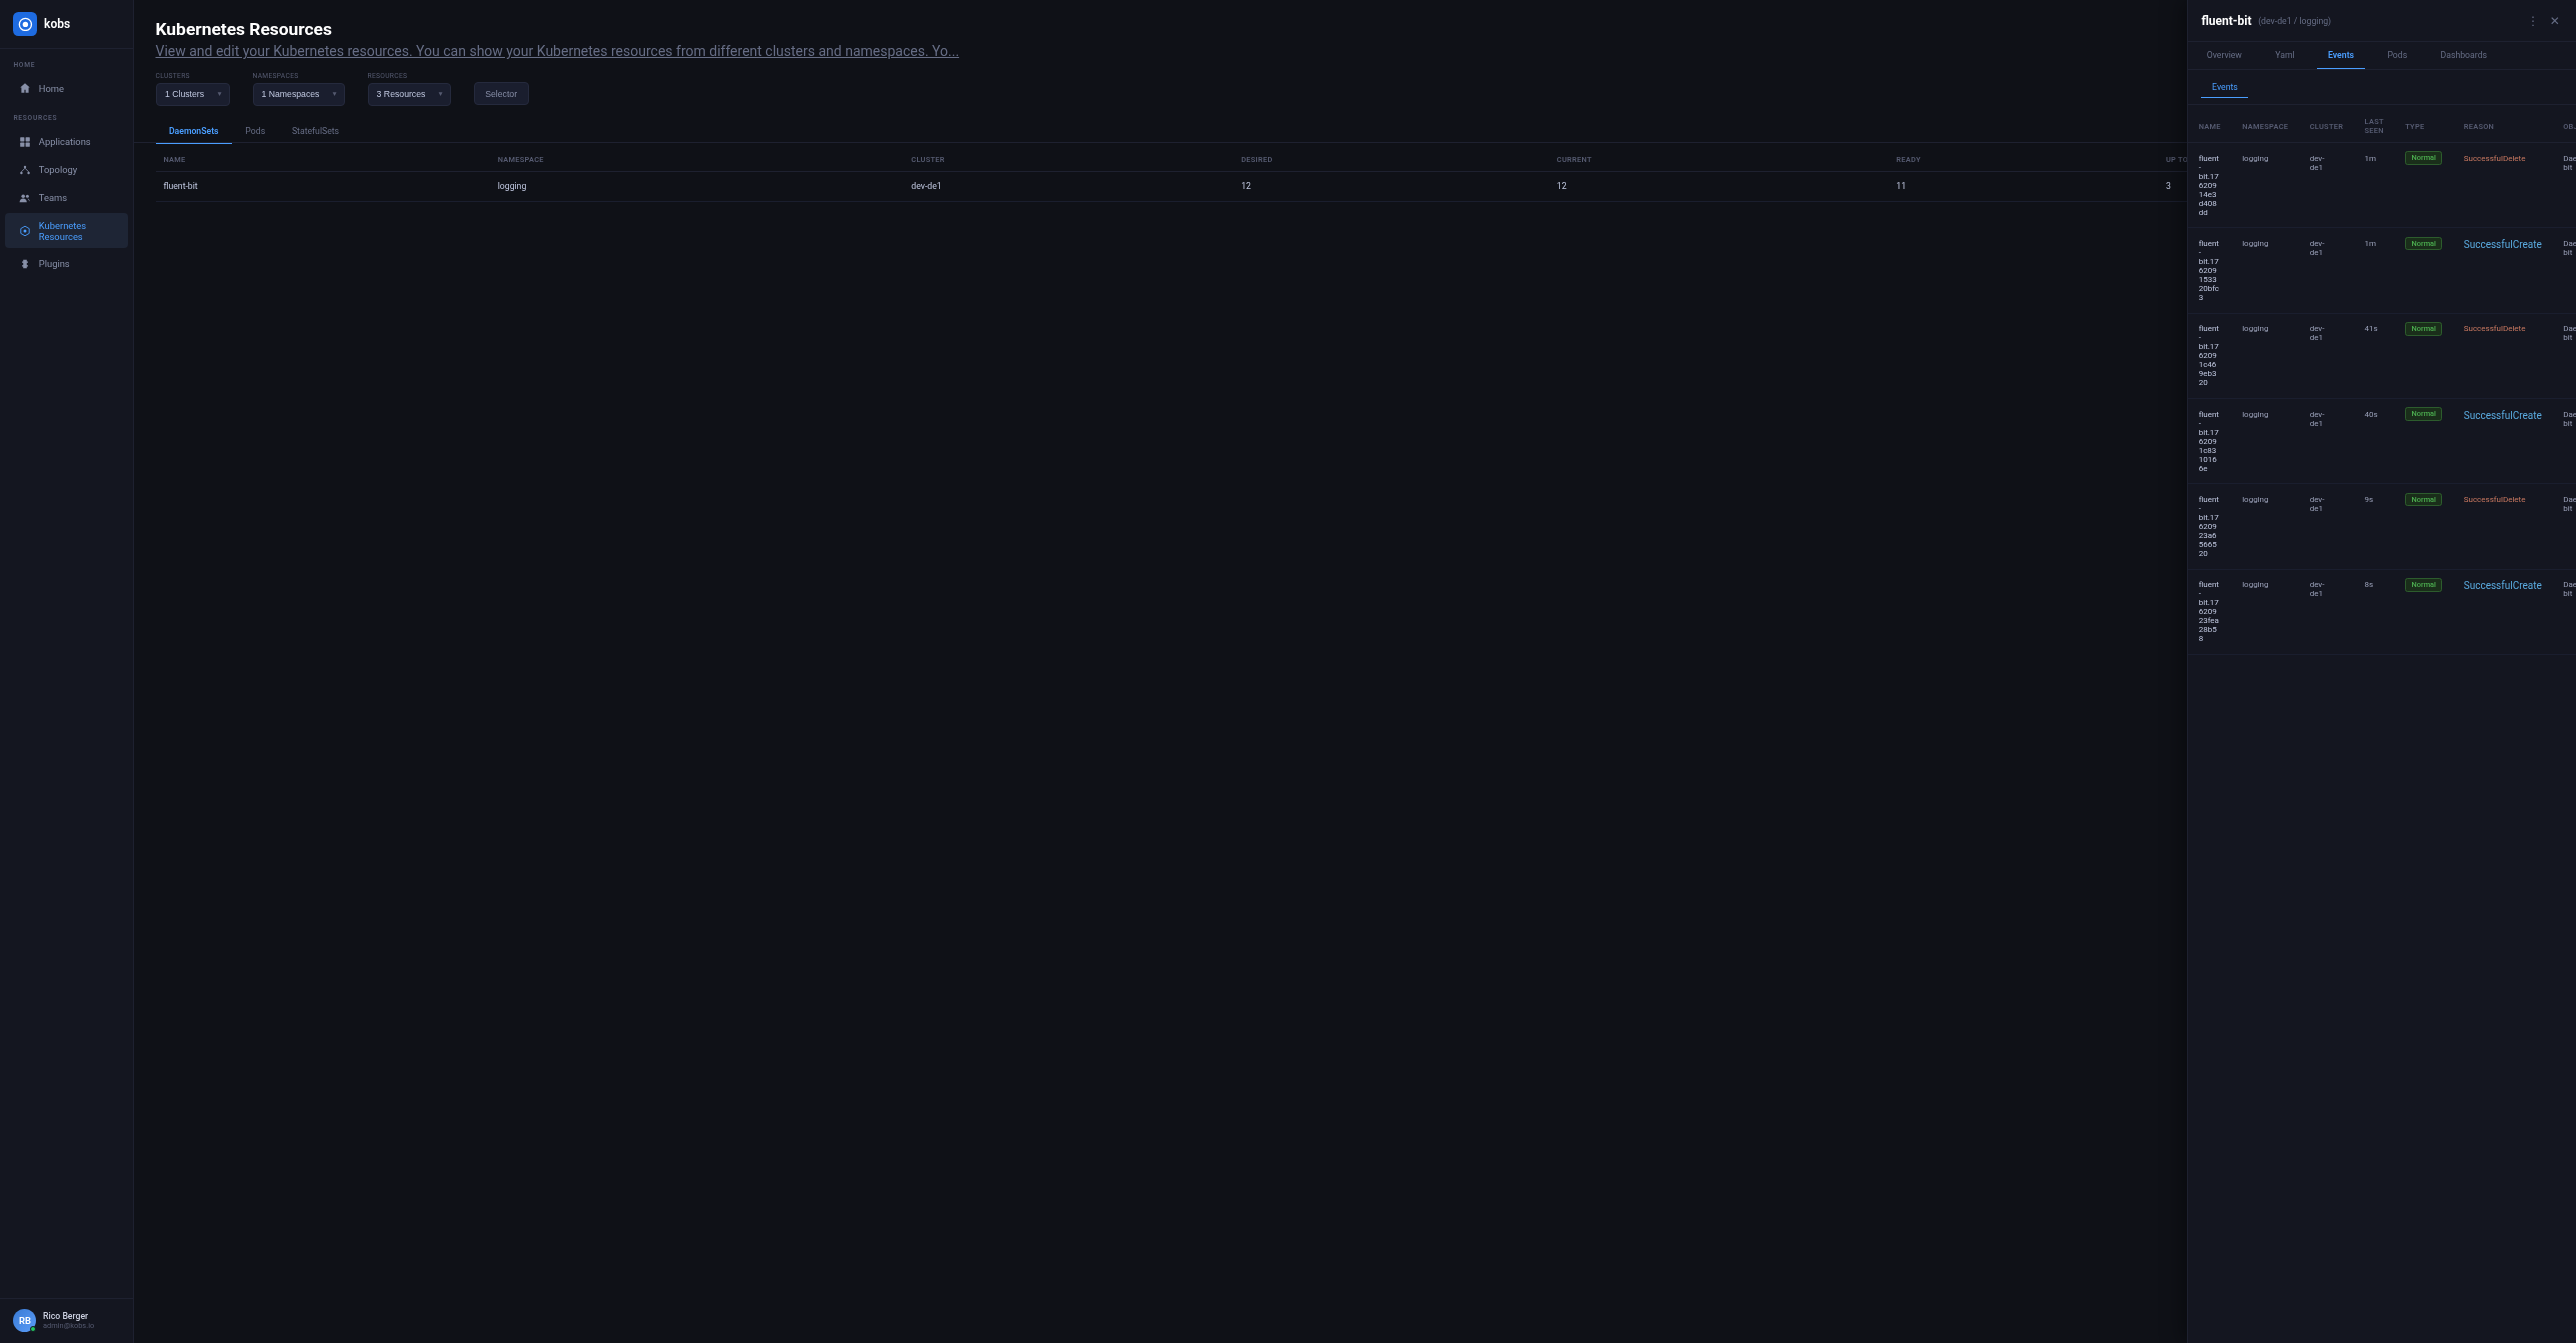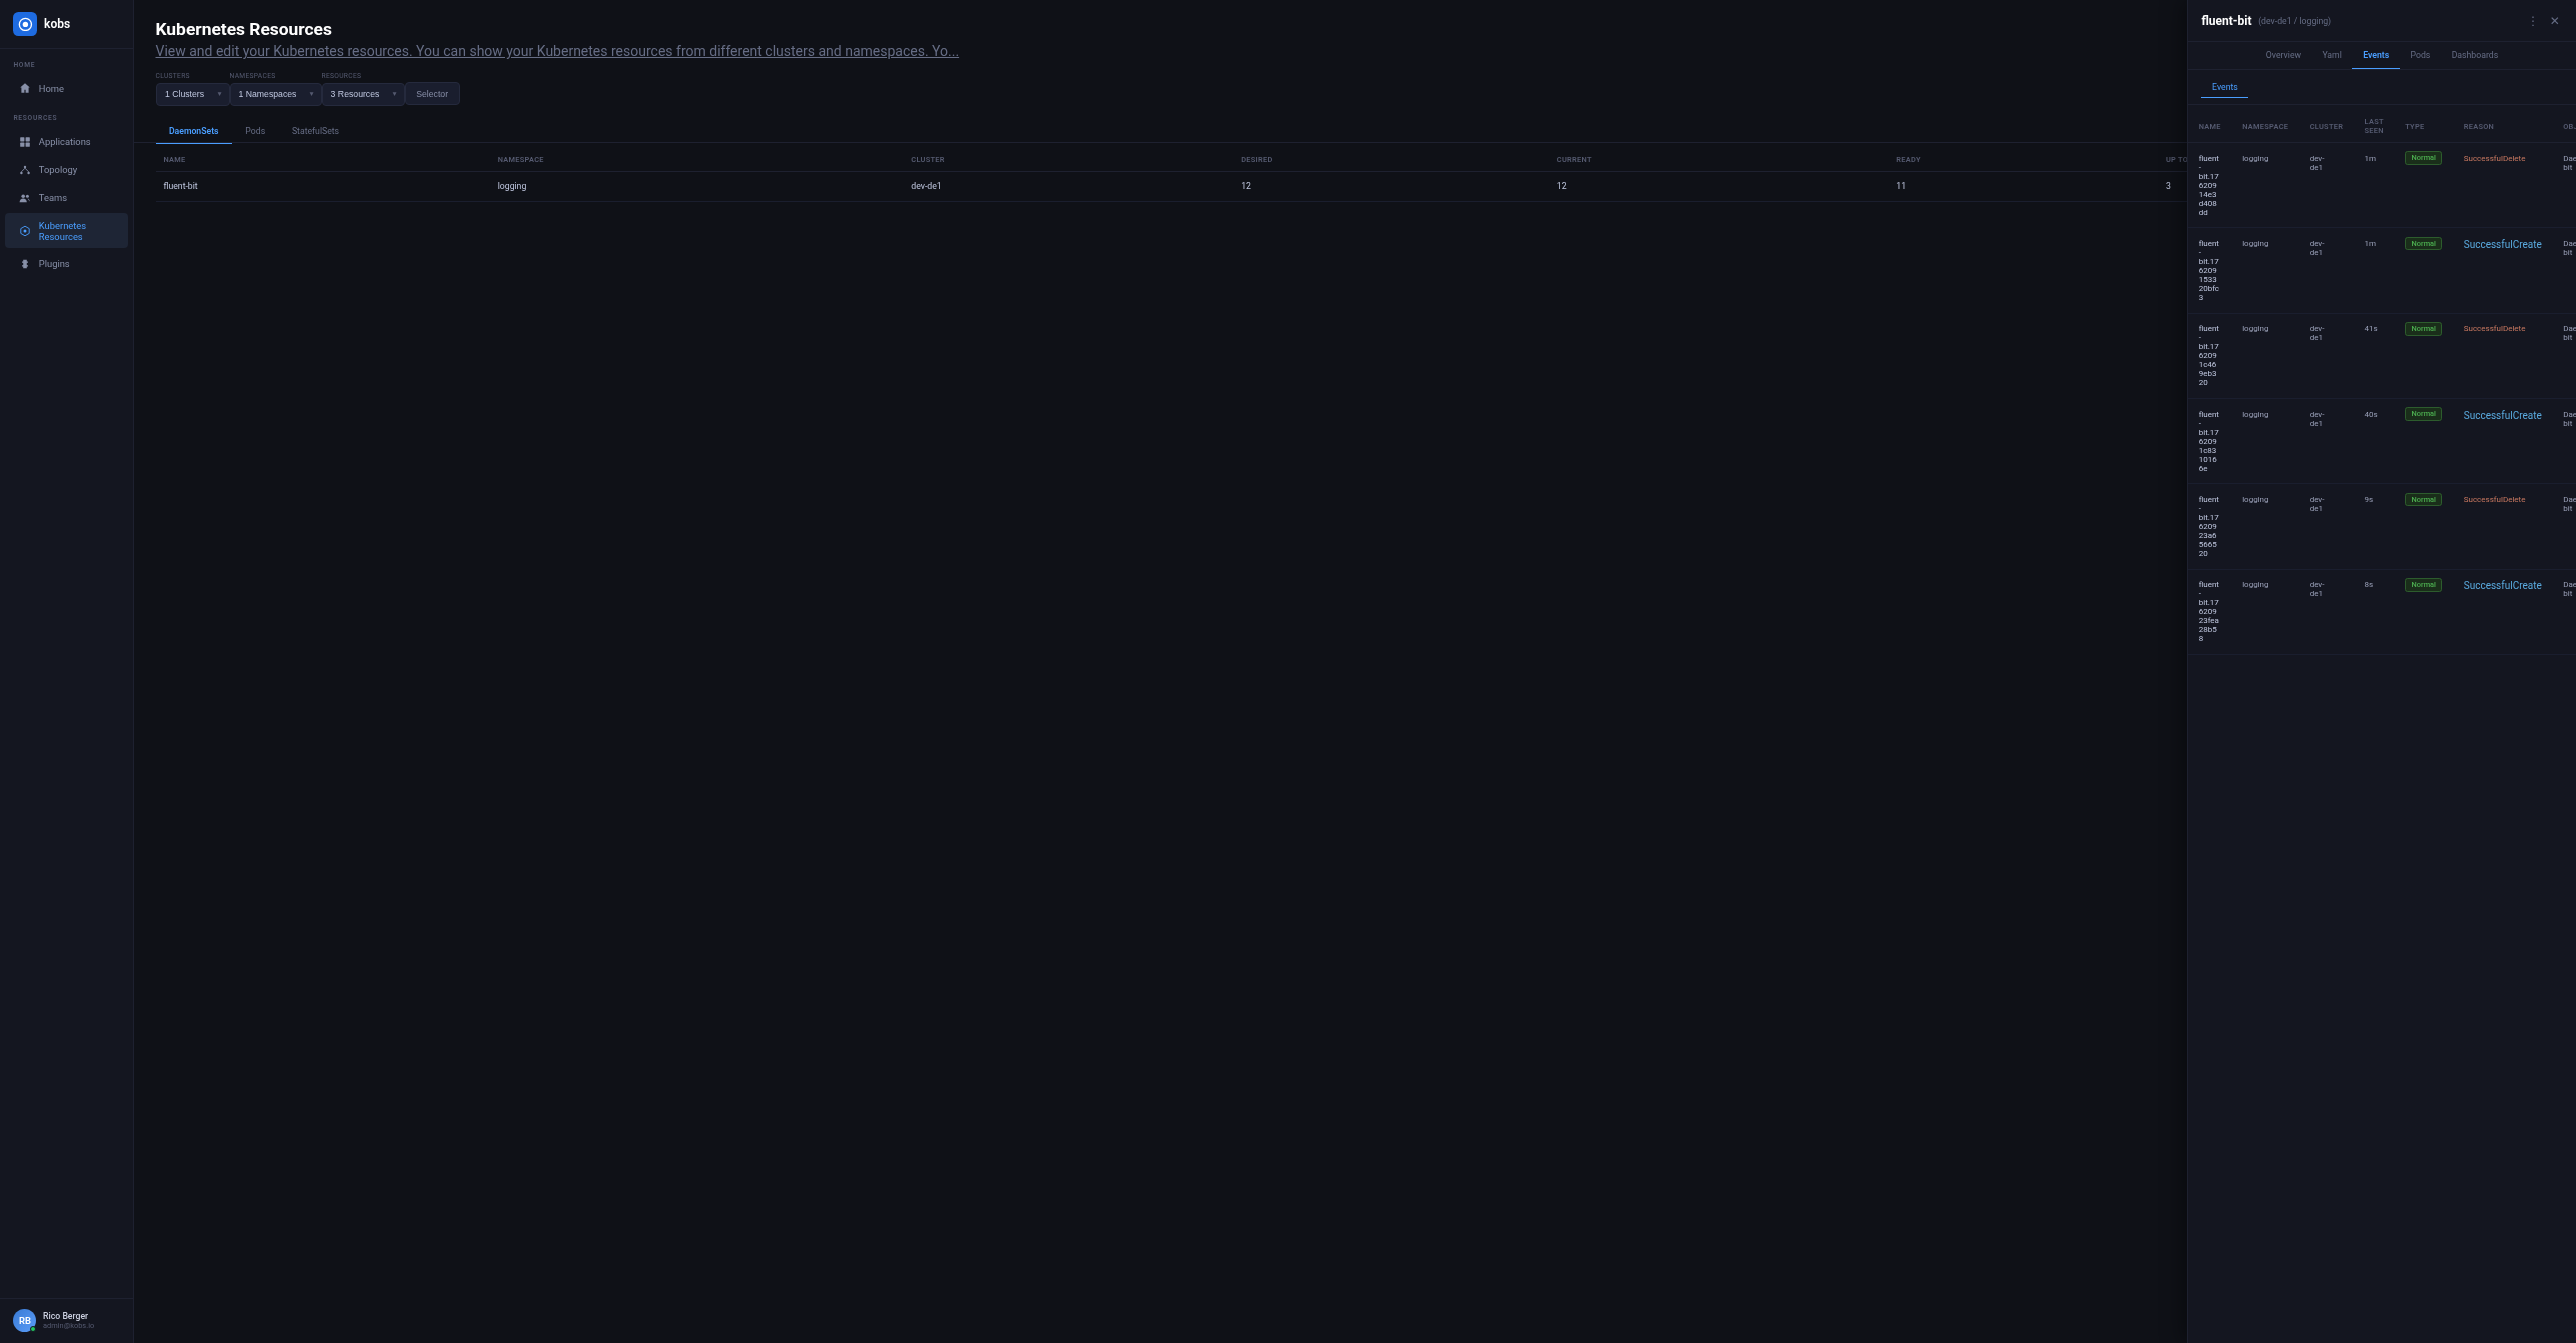--- a/index.html
+++ b/index.html
@@ -130,21 +130,21 @@
       margin-bottom: 4px;
     }
     .page-desc {
       font-size: 14px;
       color: #666d85;
       margin-bottom: 13.4px;
       text-decoration: underline;
     }
     .filters-row {
       display: flex;
-      gap: 0;
+      gap: 23px;
       align-items: center;
       margin-bottom: 13.4px;
     }
     .filter-label {
       font-size: 6.7px;
       color: #555a70;
       text-transform: uppercase;
       letter-spacing: 0.3px;
       margin-bottom: 2.7px;
     }
@@ -274,24 +274,23 @@
       background: none;
       border: none;
       color: #666d85;
       cursor: pointer;
       padding: 2.7px;
       font-size: 12px;
       line-height: 1;
     }
     .panel-tabs {
       display: flex;
-      gap: 0;
+      gap: 12px;
       border-bottom: 0.7px solid #1e2130;
       padding: 0 8px;
-      justify-content: center;
     }
     .panel-tab {
       padding: 8px 10.7px;
       font-size: 8.7px;
       cursor: pointer;
       color: #666d85;
       border-bottom: 1.3px solid transparent;
       margin-bottom: -0.7px;
     }
     .panel-tab.active {

